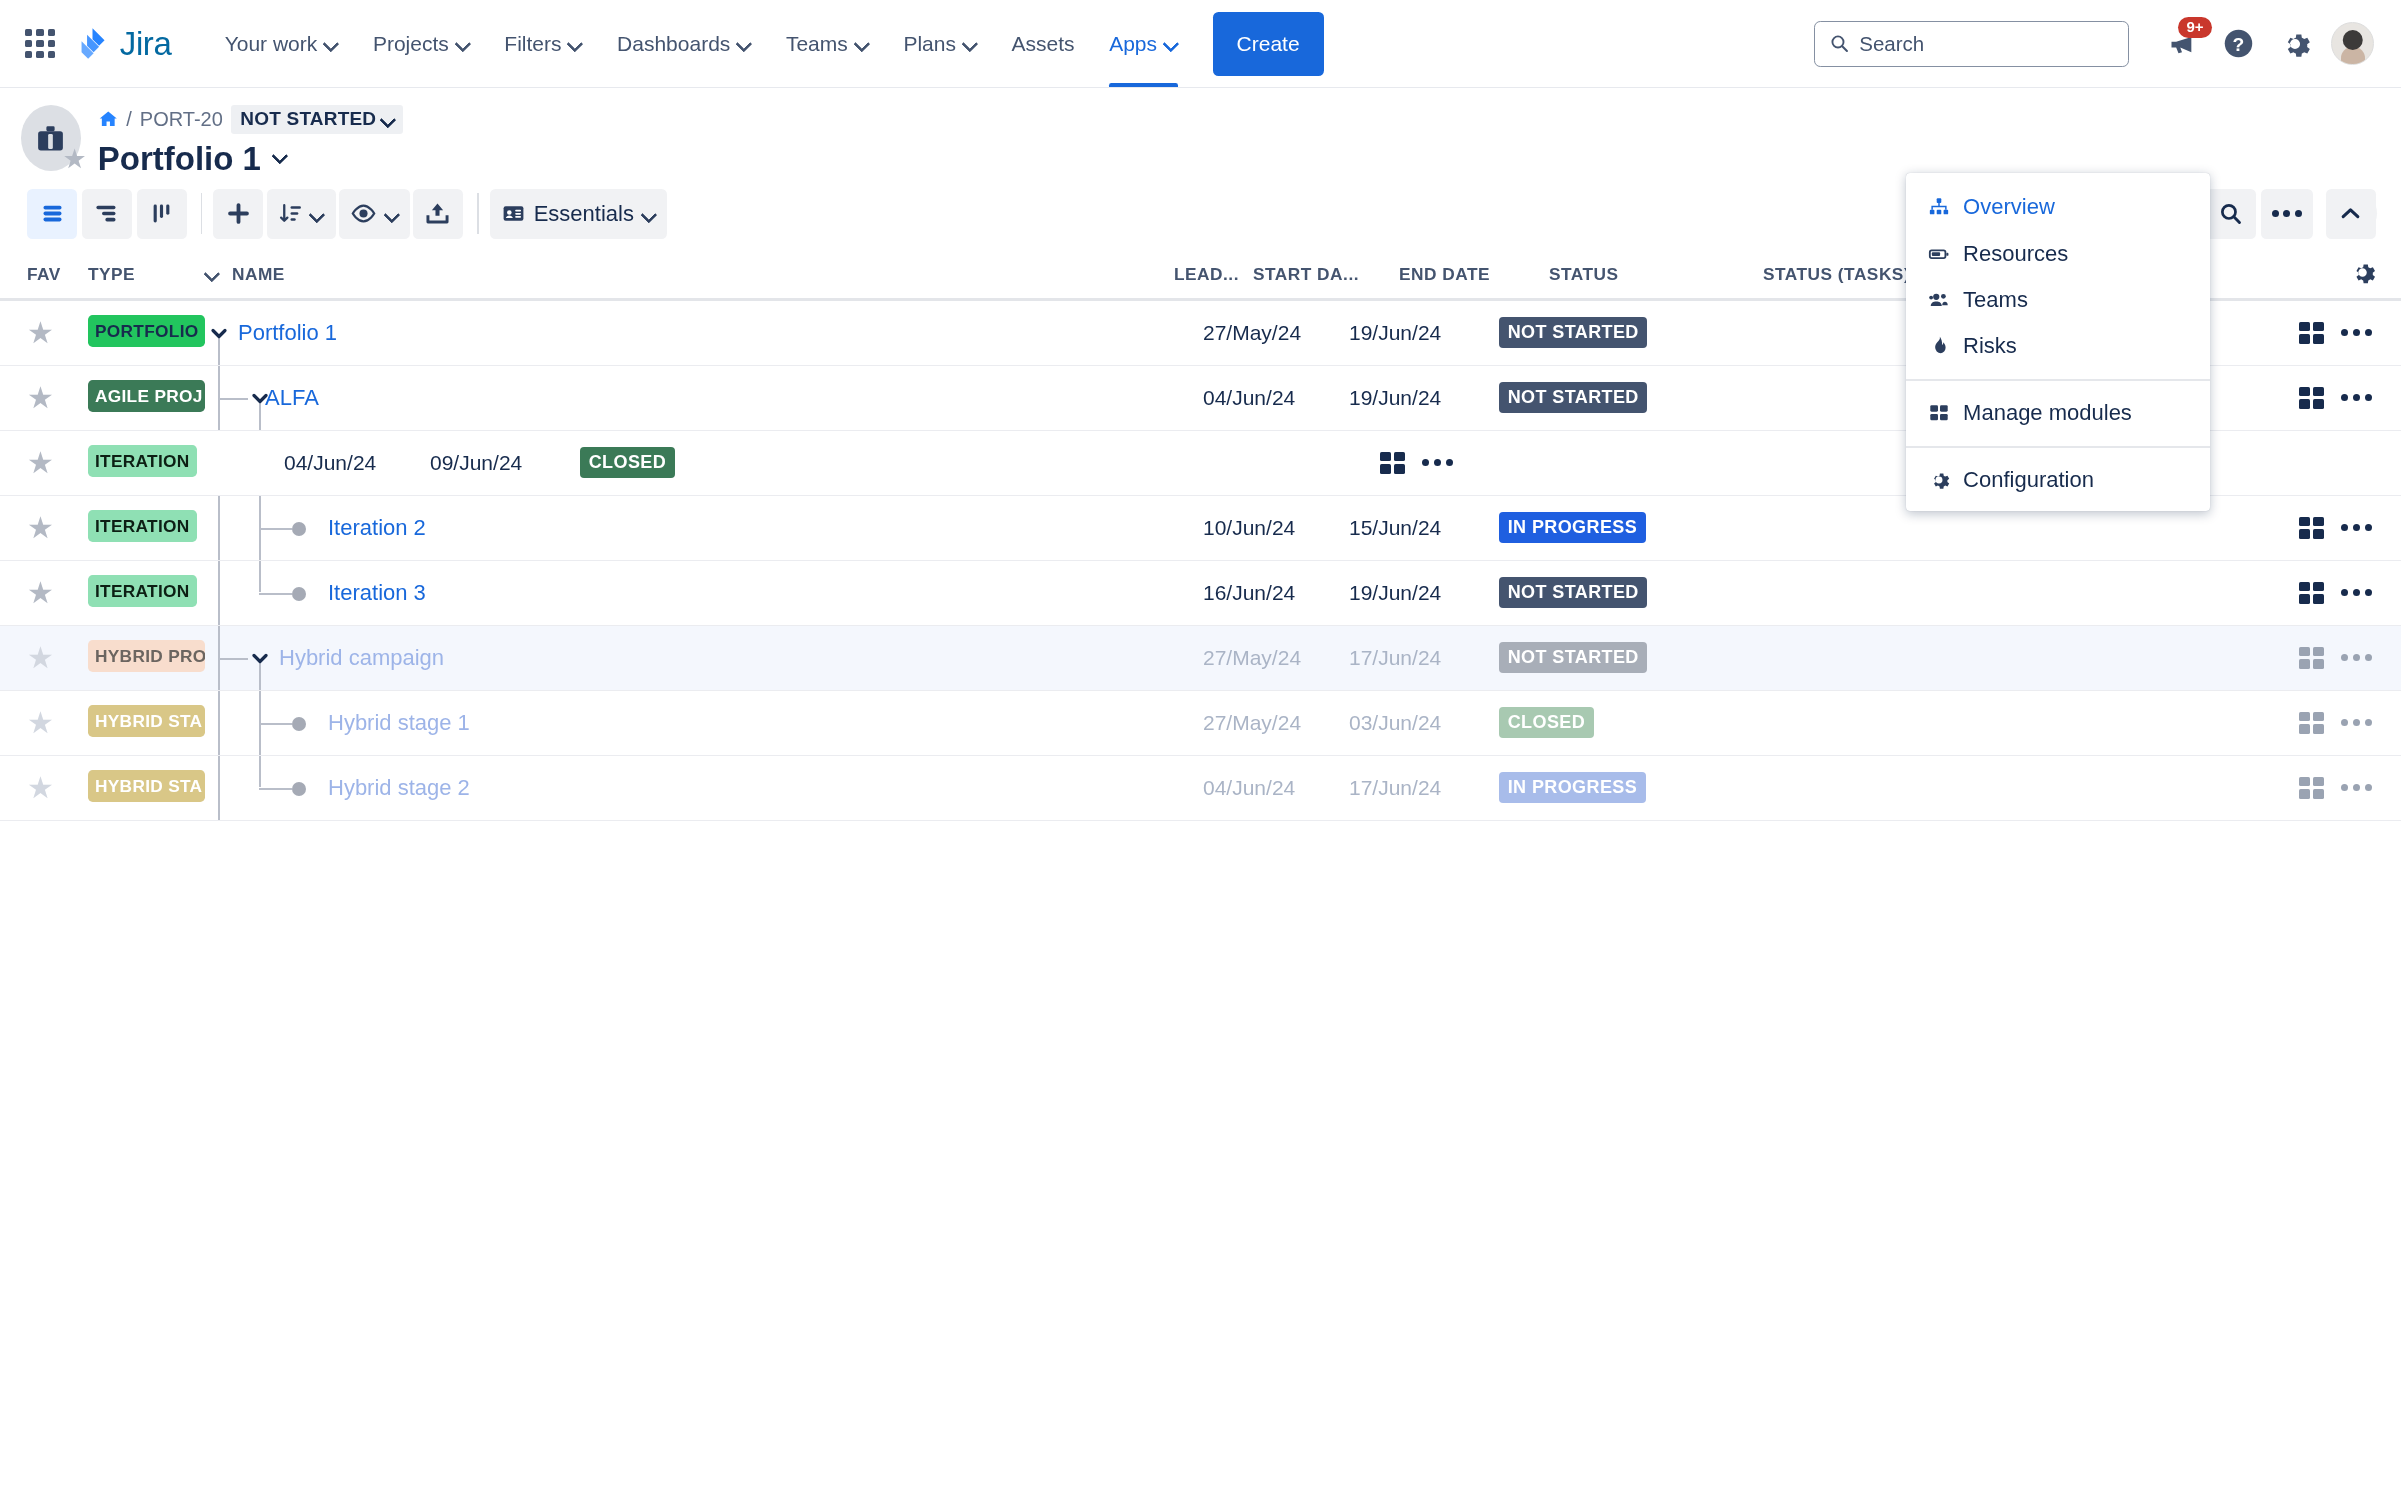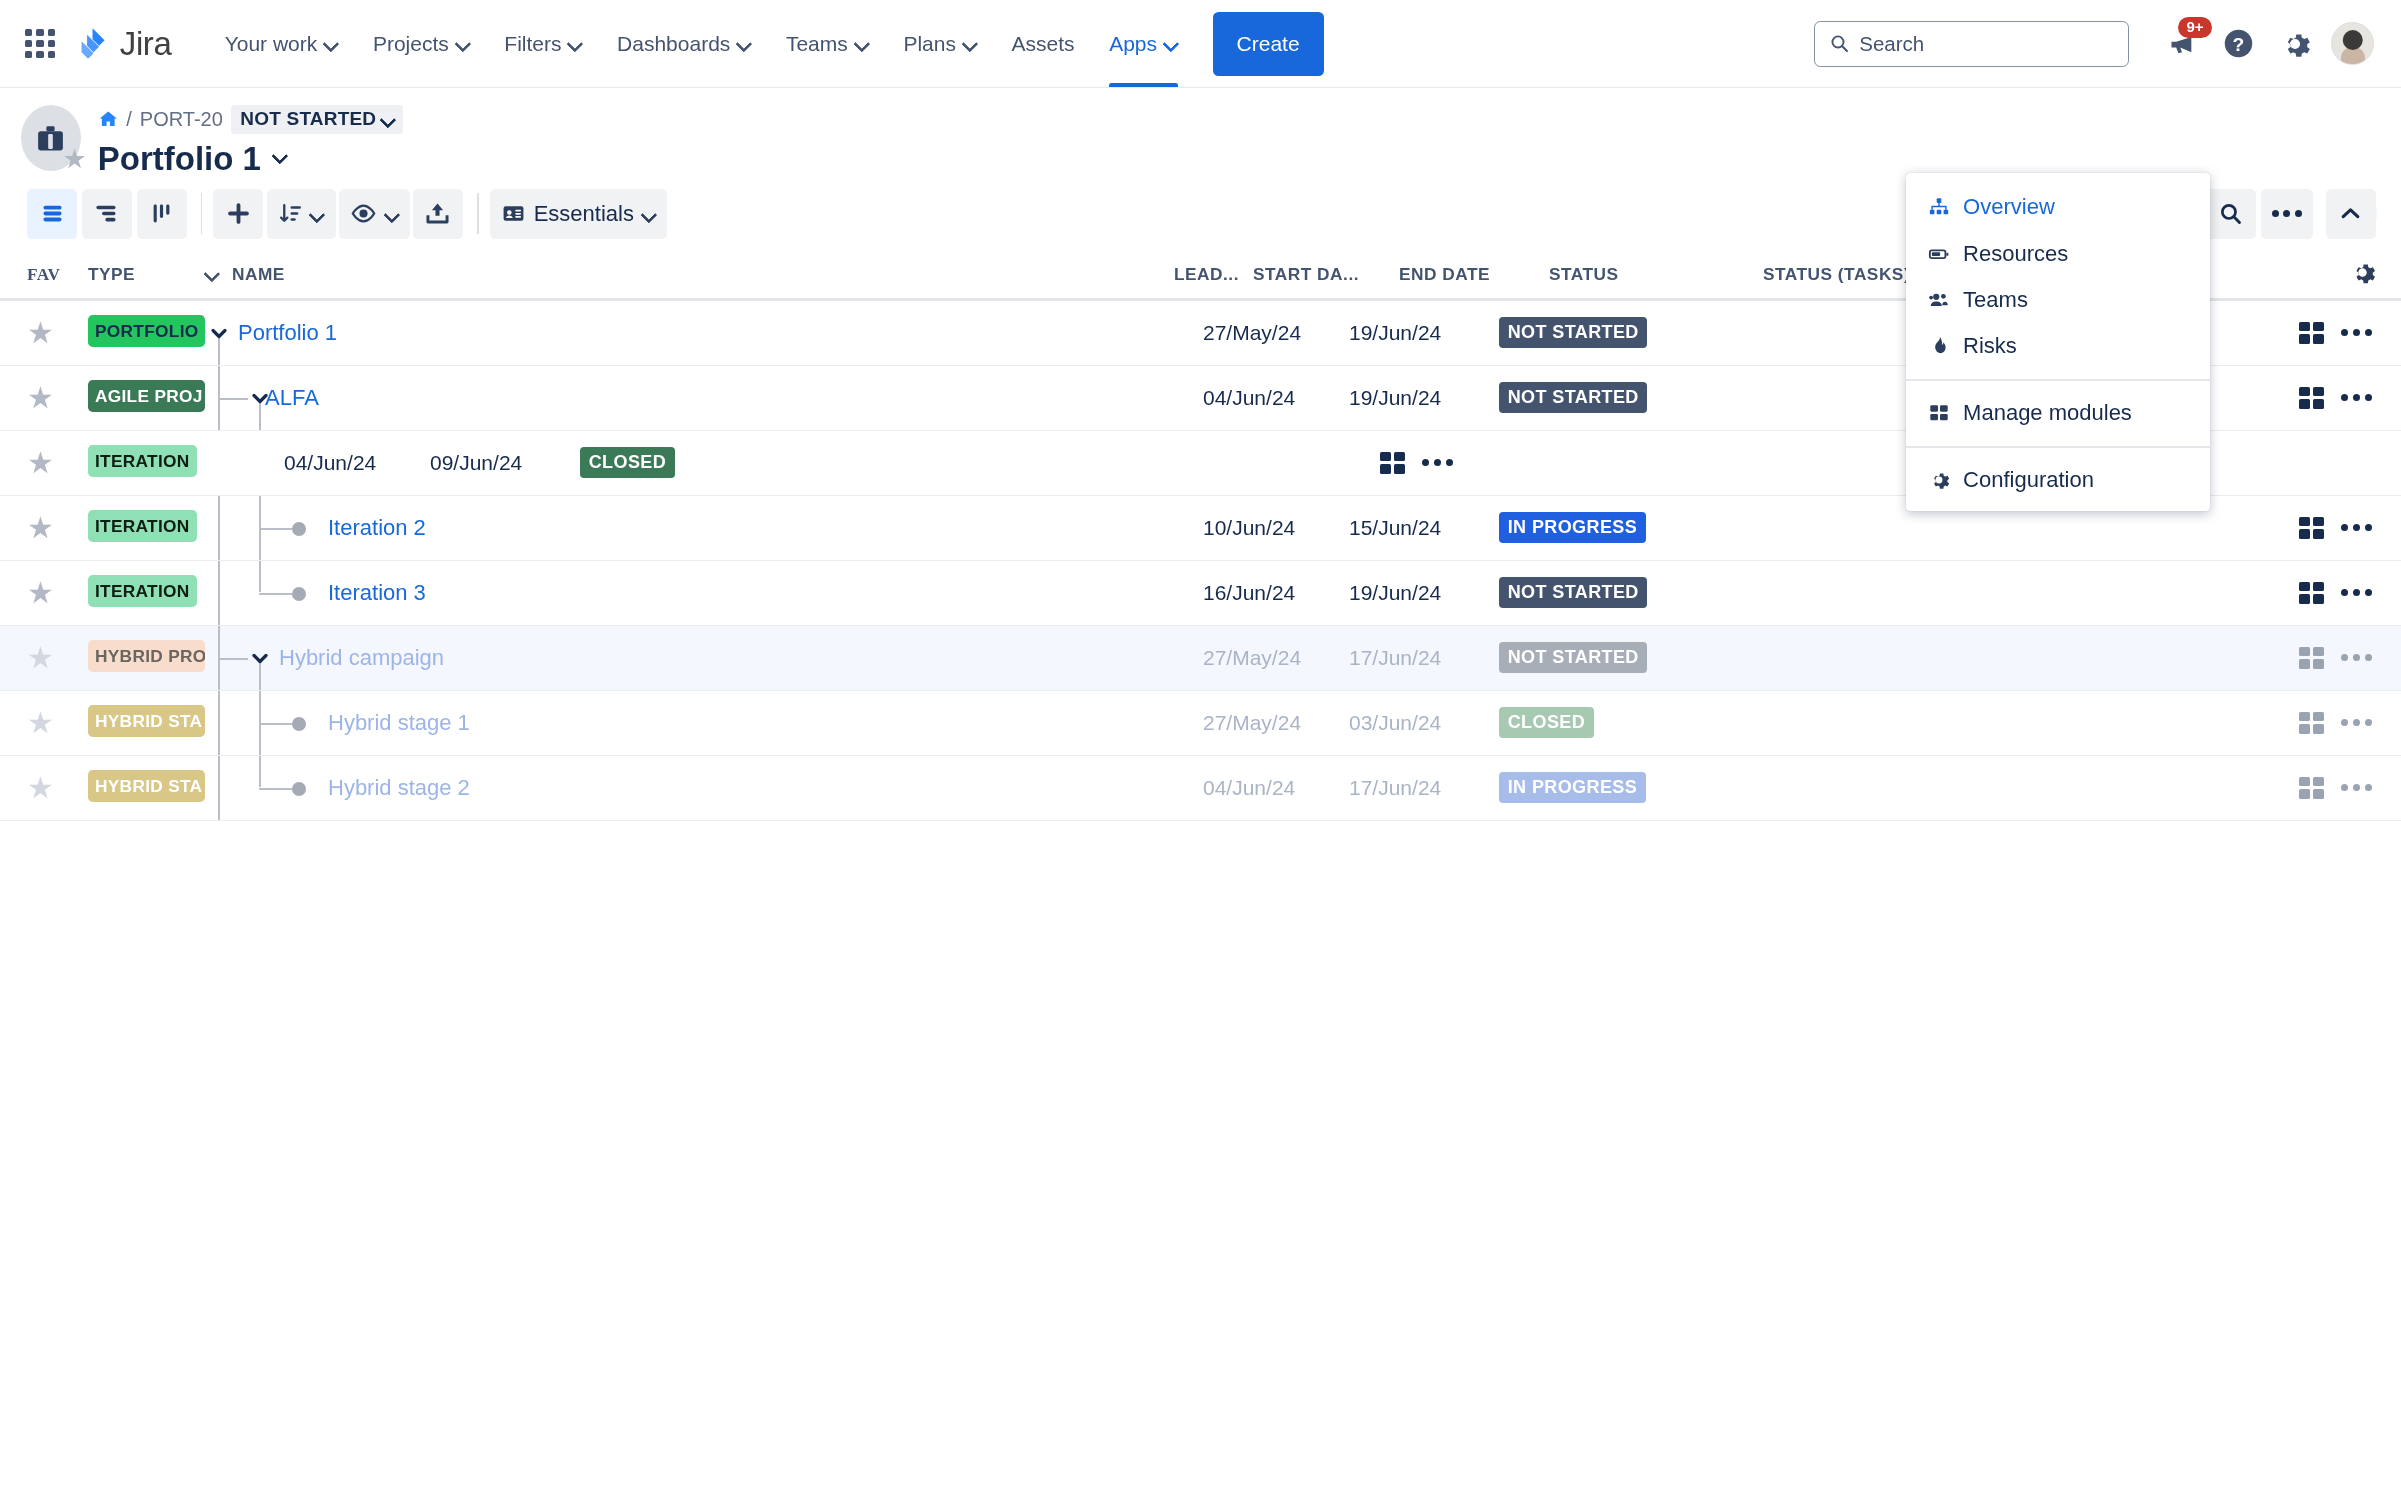--- a/index.html
+++ b/index.html
@@ -28,21 +28,21 @@
     grid-template-rows: repeat(3, 1fr);
     gap: 4px;
     padding: 3.2px;
     margin-right: 17.3px;
     cursor: pointer;
   }
   .appswitcher i { background: #44546f; border-radius: 1.6px; display:block; }
 
   .brand { display: flex; align-items: center; gap: 9.5px; margin-right: 36px; cursor: pointer; }
   .brand-logo { width: 35px; height: 35px; }
-  .brand-name { font-size: 33px; letter-spacing: -0.4px; color: #404040; font-weight: 400; }
+  .brand-name { font-size: 33px; letter-spacing: -0.4px; color: #0369a1; font-weight: 400; }
 
   .navitems { display: flex; align-items: center; gap: 0; }
   .navitem {
     display: flex; align-items: center; gap: 7px;
     font-size: 21px;
     color: #44546f;
     padding: 0 17.3px;
     height: 87px;
     line-height: 87px;
     cursor: pointer;
@@ -245,21 +245,21 @@
   .row {
     display: flex; align-items: center;
     height: 65px;
     border-bottom: 1.6px solid #ebecf0;
     padding-left: 27px;
     position: relative;
   }
   .row.hl { background: #f4f7fd; }
   .row.dim .dtext { color: #aab4c6; }
 
-  .c-fav   { width: 61px; flex: 0 0 61px; display:flex; align-items:center;font-family:Liberation Serif, serif; }
+  .c-fav   { width: 61px; flex: 0 0 61px; display:flex; align-items:center; }
   .c-type  { width: 117px; flex: 0 0 117px; overflow: hidden; }
   .c-name  { flex: 1 1 auto; display: flex; align-items: center; position: relative; height: 100%; min-width: 0; }
   .c-lead  { width: 79px; flex: 0 0 79px; }
   .c-sd    { width: 146px; flex: 0 0 146px; }
   .c-ed    { width: 150px; flex: 0 0 150px; }
   .c-st    { width: 214px; flex: 0 0 214px; }
   .c-stt   { width: 230px; flex: 0 0 230px; }
   .c-desc  { width: 356px; flex: 0 0 356px; }
   .c-act   { width: 102px; flex: 0 0 102px; display:flex; align-items:center; gap: 17.3px; justify-content: flex-start; }
 

